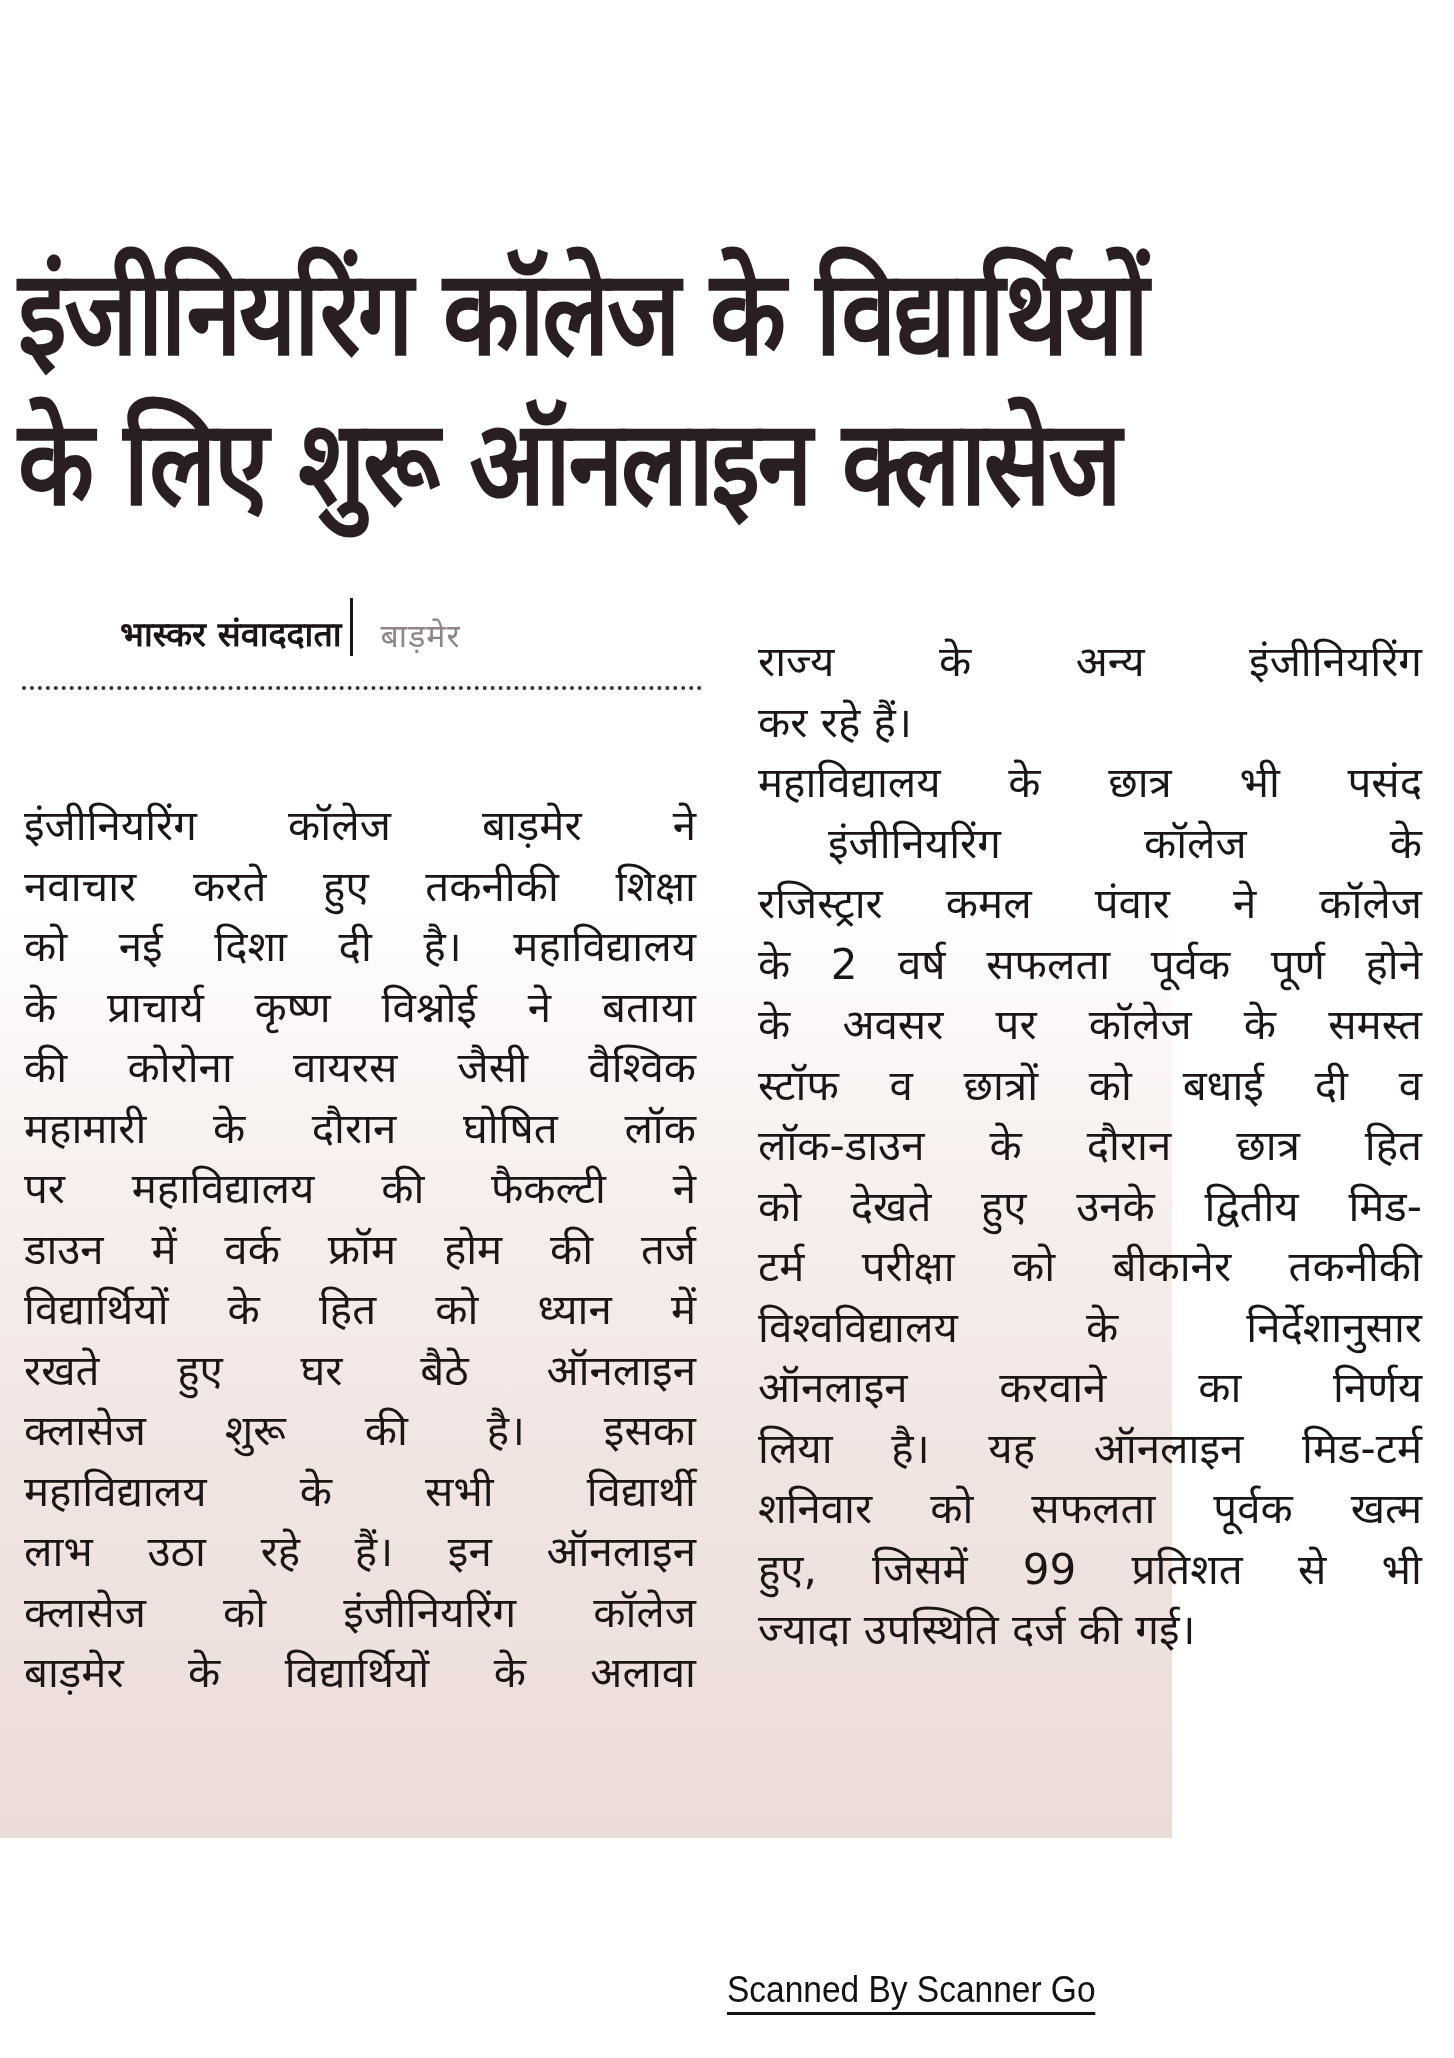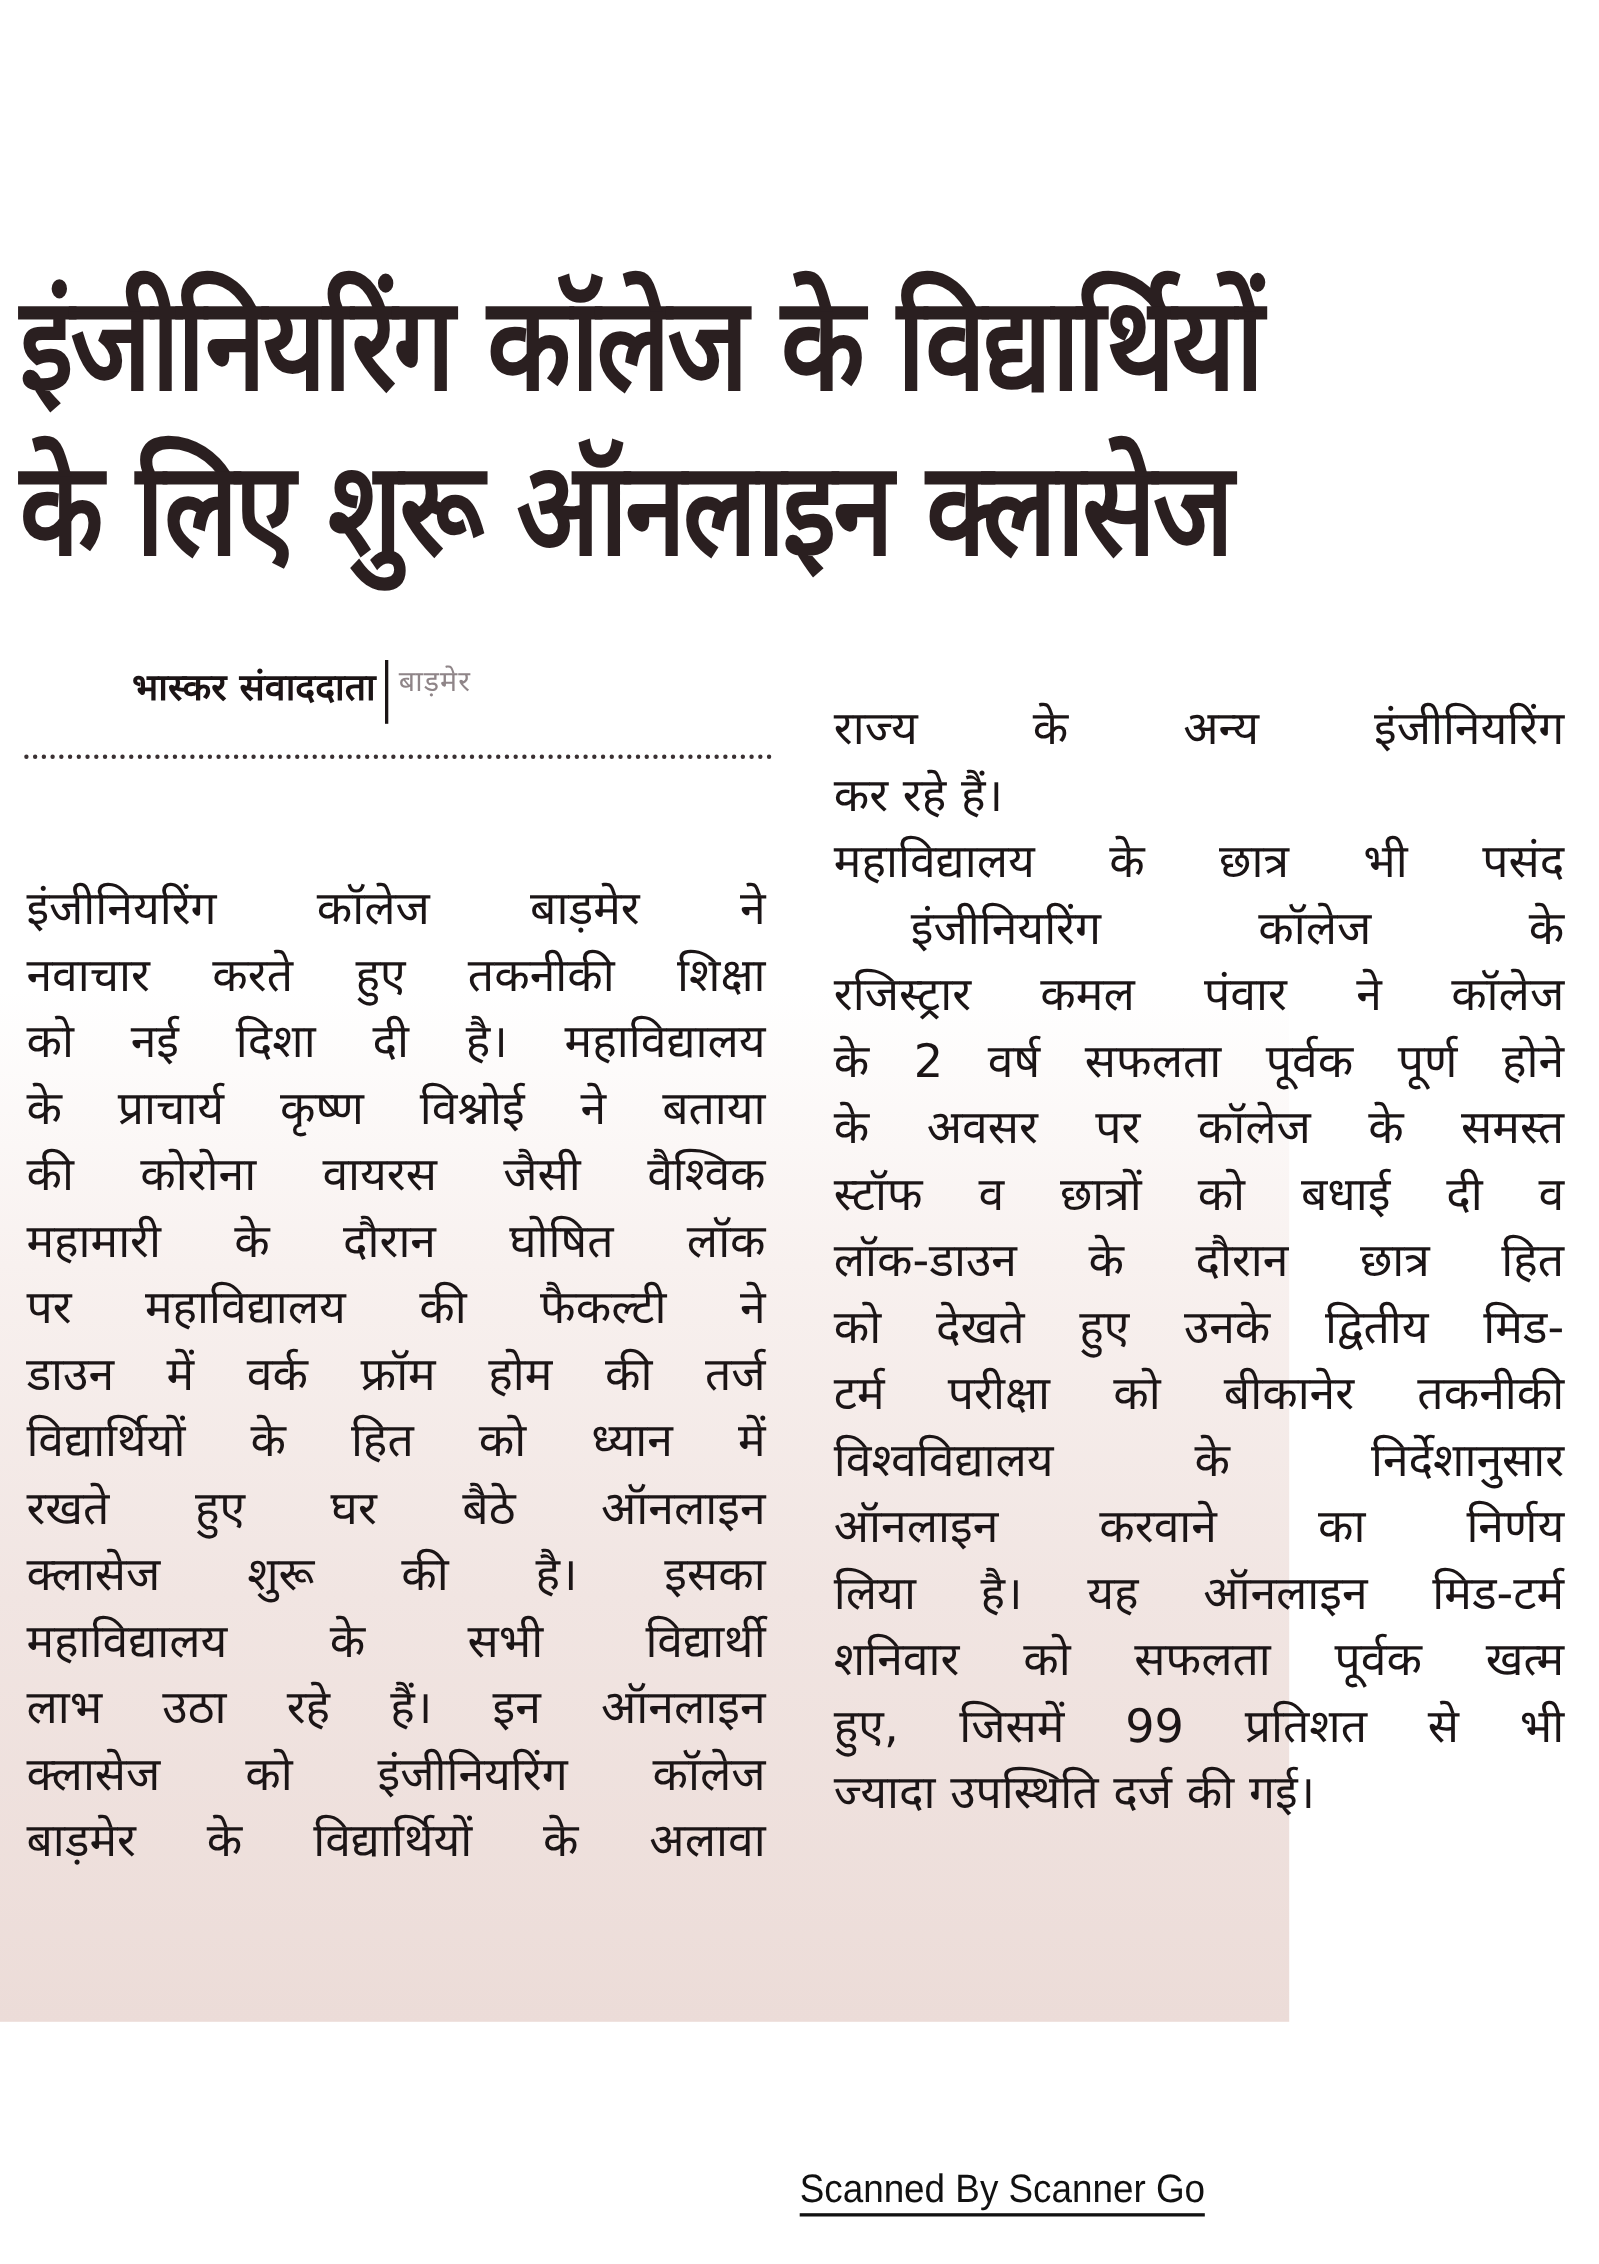--- a/index.html
+++ b/index.html
@@ -45,37 +45,38 @@
     white-space: nowrap;
   }
   .headline .hl-line { display: block; }
 
   .byline {
     position: absolute;
     left: 120px;
     top: 600px;
     height: 56px;
     display: flex;
-    align-items: flex-start;
+    align-items: flex-end;
     font-weight: bold;
     font-size: 34px;
     color: #1b1415;
   }
   .byline .sep {
     display: inline-block;
     width: 3px;
     height: 58px;
     background: #1b1415;
     margin: 0 10px 0 8px;
   }
   .byline .place {
-    font-size: 26px;
+    font-size: 32px;
     color: #8f8588;
     font-weight: normal;
     letter-spacing: 1px;
+    margin-left: 18px;
   }
   .dotted-rule {
     position: absolute;
     left: 22px;
     top: 686px;
     width: 680px;
     height: 0;
     border-top: 4px dotted #3a3032;
   }
 

